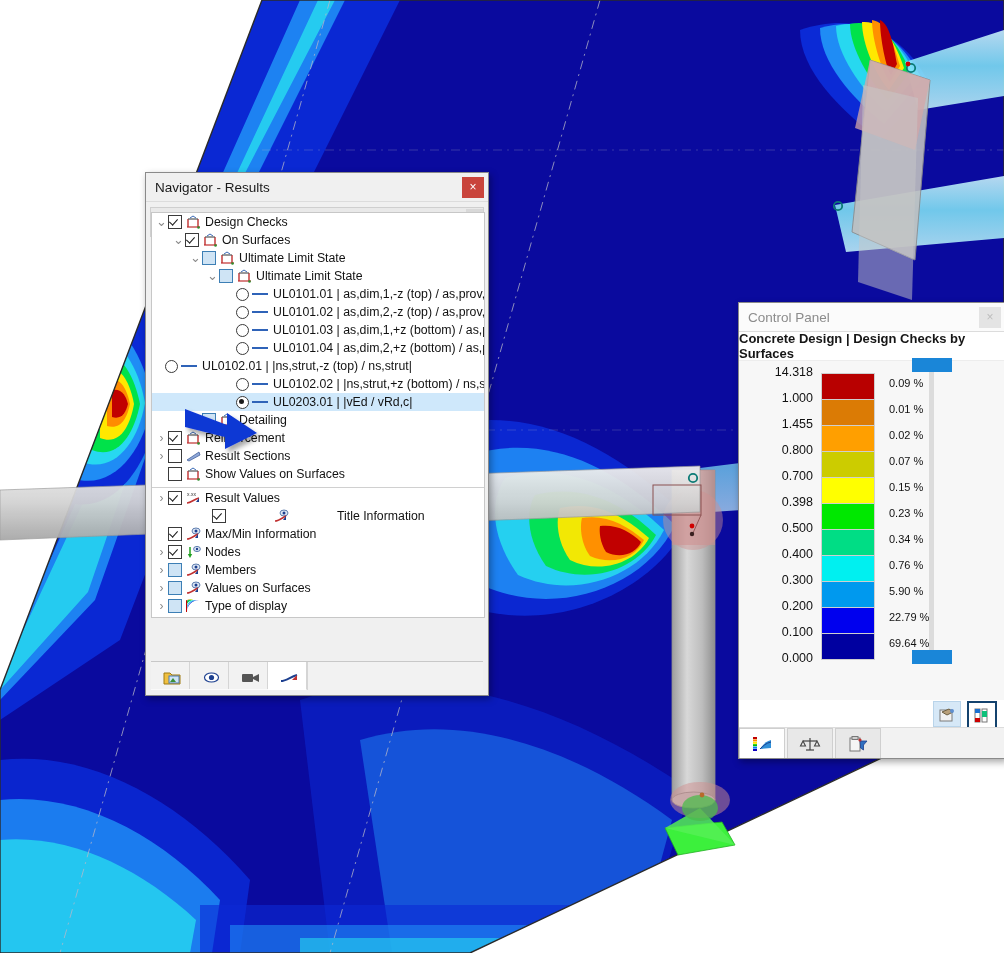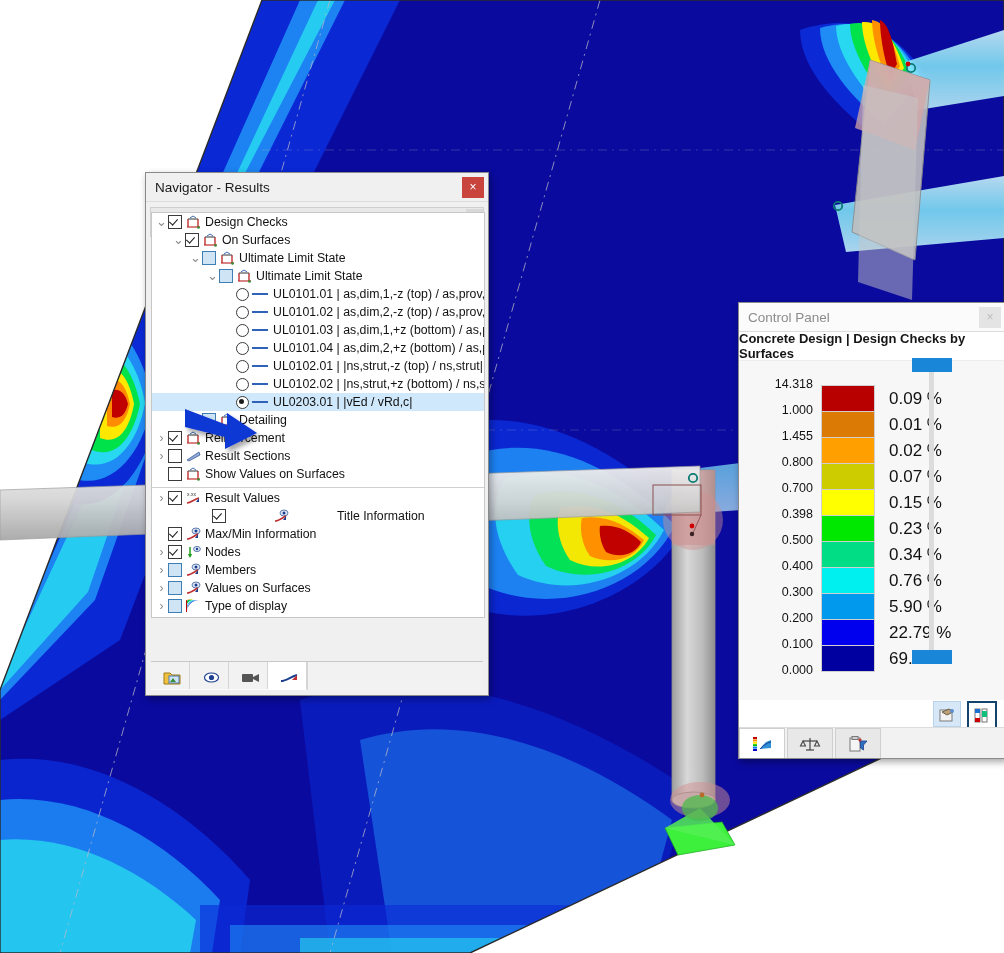--- a/index.html
+++ b/index.html
@@ -63,26 +63,26 @@
   .ntab-fill{flex:1;background:#f2f2f2;border-left:1px solid #d5d5d5;}
 
   
   #ctrlpanel{left:738px;top:302px;width:266px;height:455px;background:#fff;}
   #ctrlpanel .win-title{background:#fbfbfb;}
   #ctrlpanel .win-title .t{color:#8c8c8c;}
   .cp-sub{height:28px;display:flex;align-items:center;justify-content:center;
           font-size:13px;font-weight:bold;color:#161616;background:#fff;
           border-bottom:1px solid #ededed;}
   .cp-body{position:absolute;left:0;top:58px;width:266px;height:339px;background:#f7f7f7;}
-  .legend{position:absolute;left:0;top:24px;width:266px;}
+  .legend{position:absolute;left:0;top:12px;width:266px;}
   .lgrow{position:relative;height:26px;}
   .lgval{position:absolute;right:192px;top:-8px;font-size:12.5px;color:#111;
          text-align:right;width:70px;}
   .lgswatch{position:absolute;left:82px;top:0;width:52px;height:25px;border:1px solid #cfcfcf;}
-  .lgpct{position:absolute;left:150px;top:4px;font-size:17px;color:#111;}
+  .lgpct{position:absolute;left:150px;top:4px;font-size:11px;color:#111;}
   .lgval.last{top:18px;}
   .slider{position:absolute;left:190px;top:5px;width:5px;height:290px;background:#dcdcdc;
           border-radius:2px;}
   .shandle{position:absolute;left:-17px;width:40px;height:14px;background:#1a86d8;cursor:pointer;}
   .cp-icons{position:absolute;right:8px;top:398px;display:flex;gap:6px;}
   .cpbtn{width:26px;height:24px;background:#d6e8f7;border:1px solid #b9d4ea;
          display:flex;align-items:center;justify-content:center;cursor:pointer;}
   .cpbtn.framed{background:#fff;border:2px solid #14436e;}
   .cp-tabs{position:absolute;left:0;bottom:0;width:266px;height:30px;background:#f2f2f2;
            border-top:1px solid #dcdcdc;display:flex;align-items:flex-end;}
@@ -303,21 +303,21 @@
           <div class="rb"></div>
           <div class="dash"></div>
           <div class="tlabel">UL0101.03 | as,dim,1,+z (bottom) / as,prov,1⋯</div>
         </div>
         <div class="trow" style="padding-left: 71px;">
           <div class="exp"></div>
           <div class="rb"></div>
           <div class="dash"></div>
           <div class="tlabel">UL0101.04 | as,dim,2,+z (bottom) / as,prov,2⋯</div>
         </div>
-        <div class="trow" style="padding-left: 71px;">
+        <div class="trow" style="">
           <div class="exp"></div>
           <div class="rb"></div>
           <div class="dash"></div>
           <div class="tlabel">UL0102.01 | |ns,strut,-z (top) / ns,strut|</div>
         </div>
         <div class="trow" style="padding-left: 71px;">
           <div class="exp"></div>
           <div class="rb"></div>
           <div class="dash"></div>
           <div class="tlabel">UL0102.02 | |ns,strut,+z (bottom) / ns,strut|</div>

